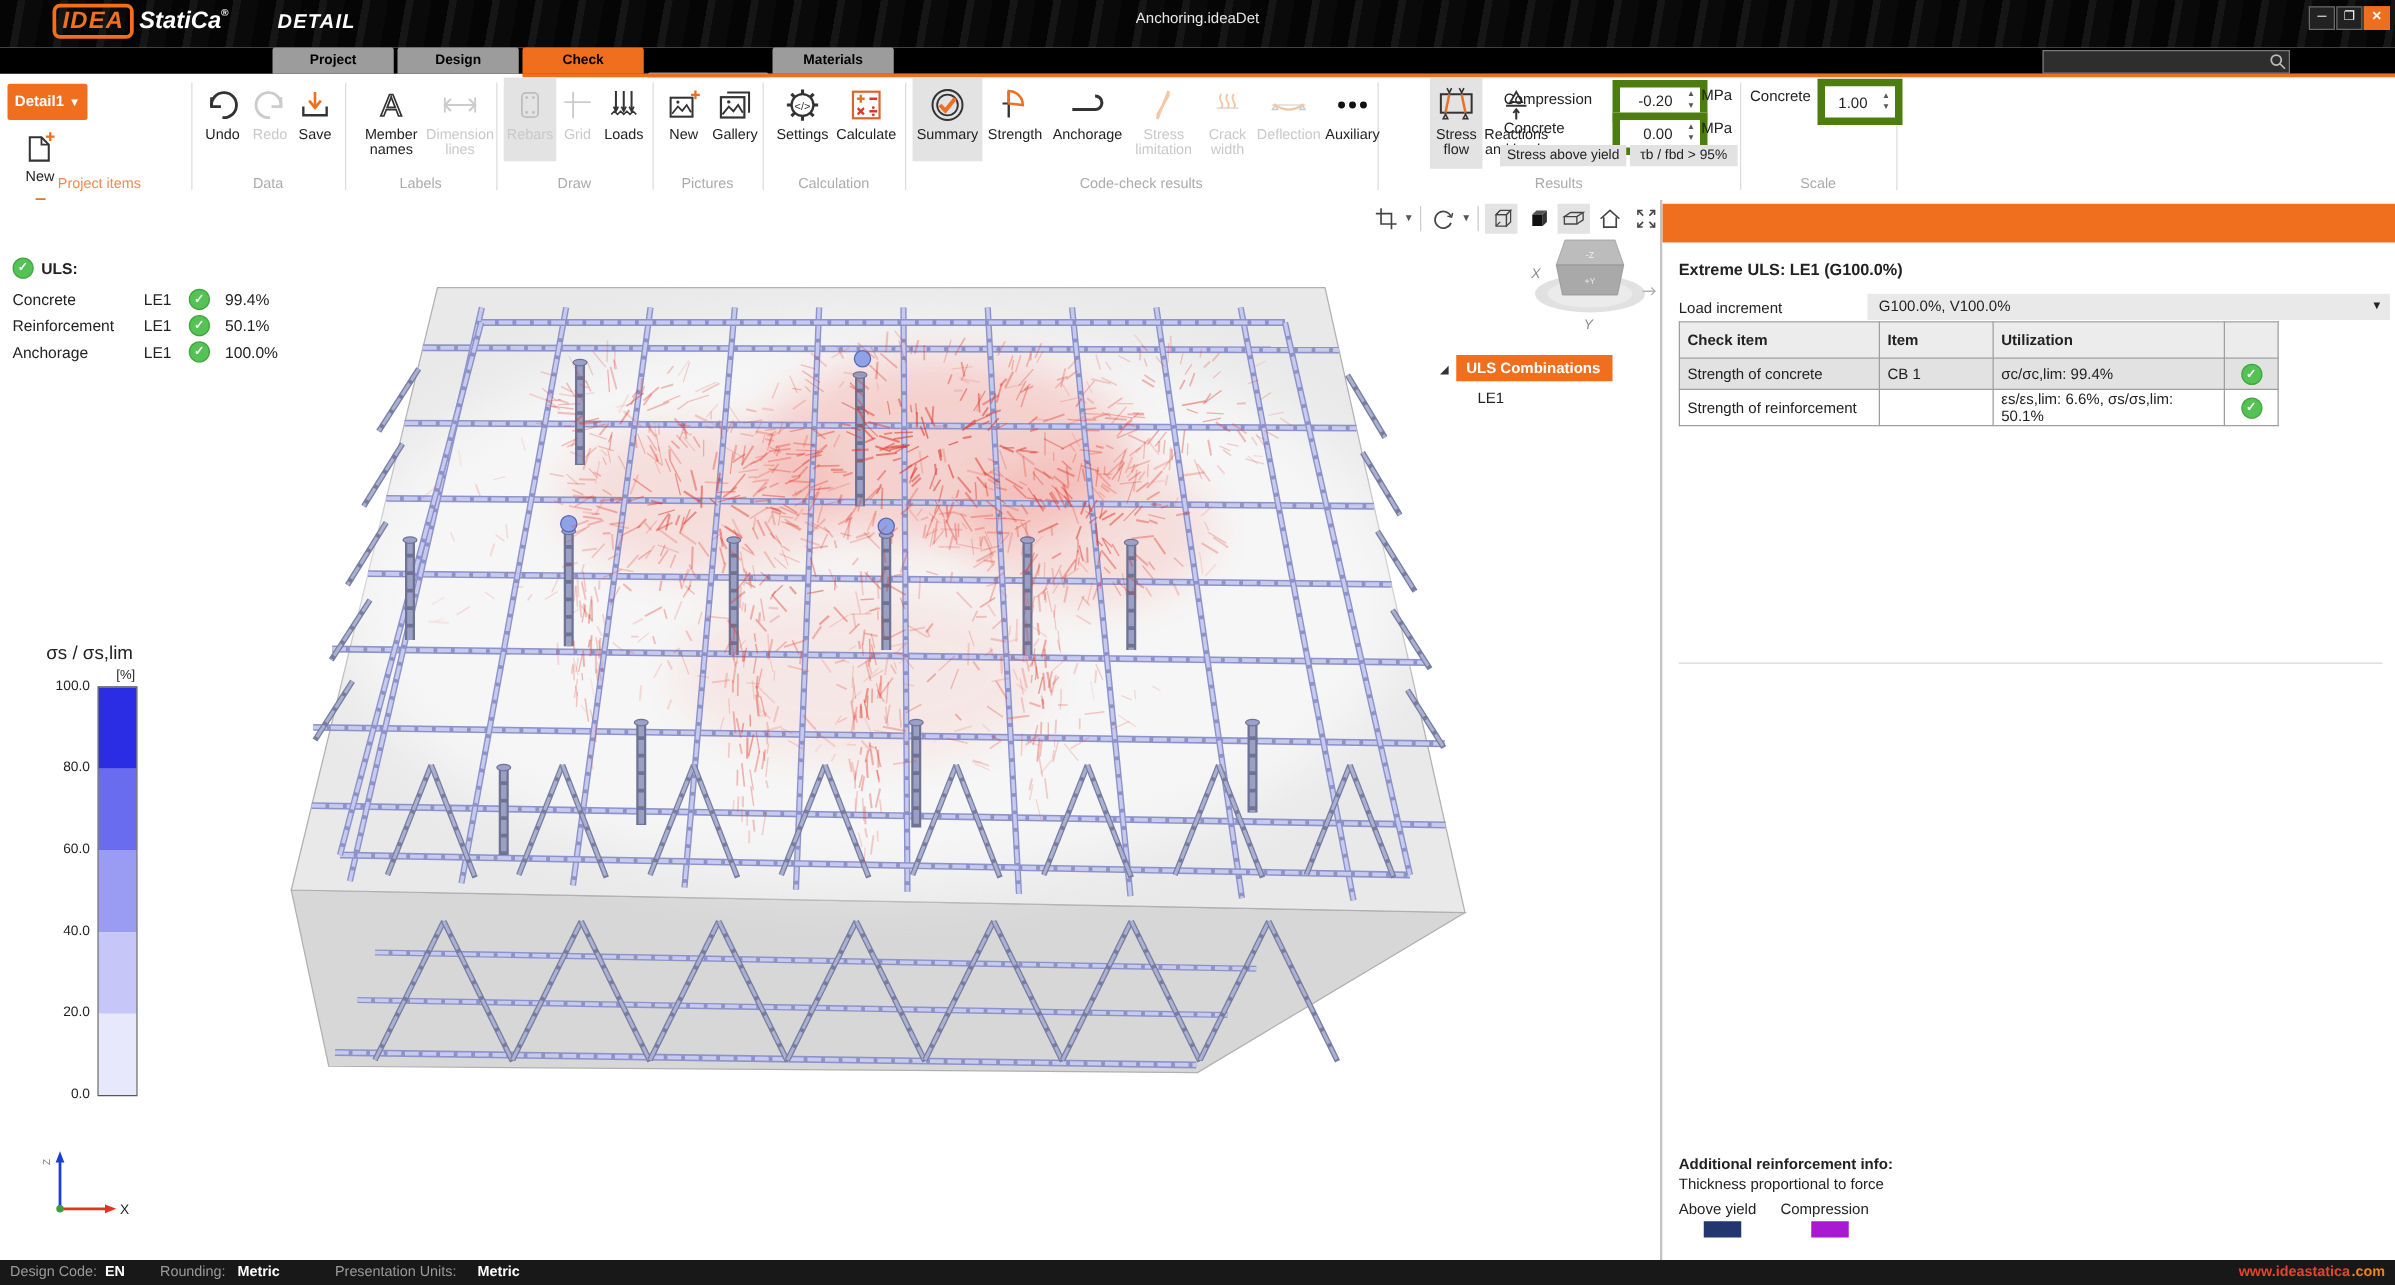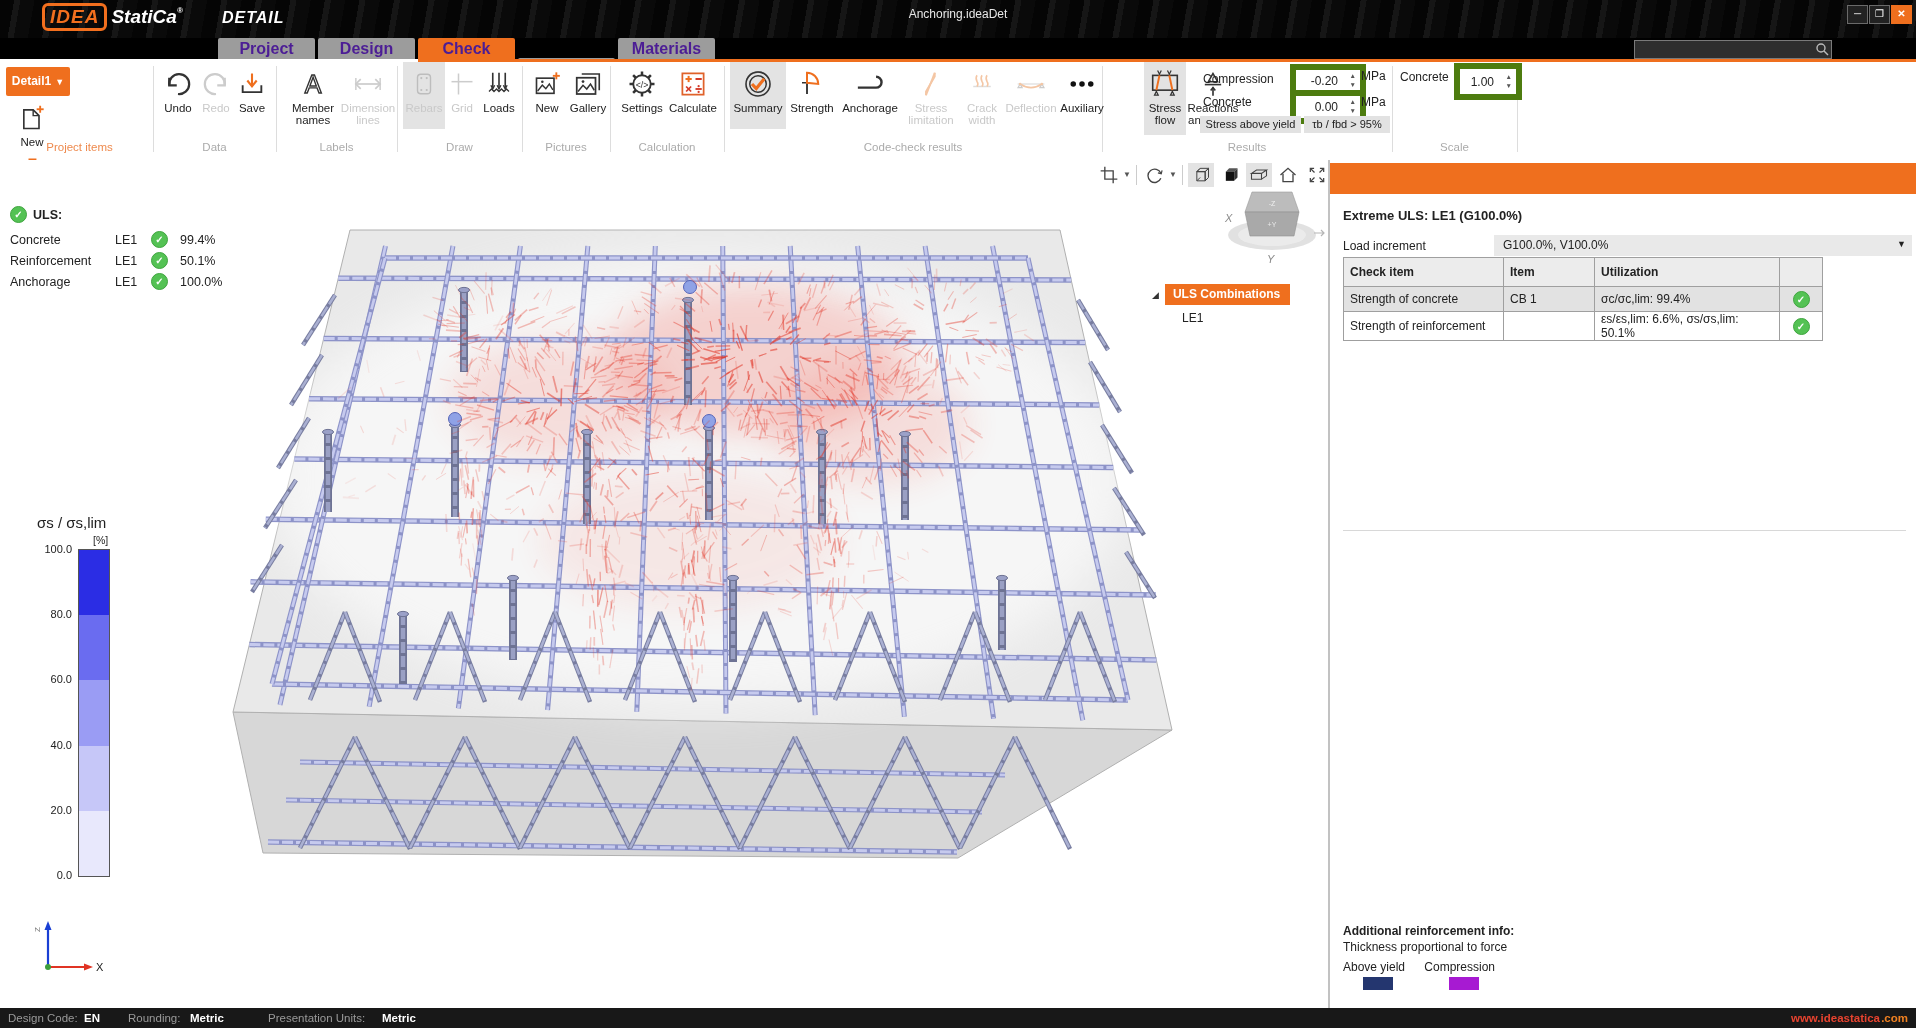--- a/index.html
+++ b/index.html
@@ -13,22 +13,22 @@
     font-size:10px;line-height:15px;text-align:center;cursor:pointer;}
   #btn-close{background:#ef6f1e;border-color:#ef6f1e;font-weight:bold;}
   
   #logo{left:42px;top:6px;color:#fff;font-style:italic;font-weight:bold;font-size:19px;white-space:nowrap;}
   #logo .idea{color:#f26f1e;border:3px solid #f26f1e;border-radius:6px;padding:0 5px 1px 5px;margin-right:4px;letter-spacing:1px;}
   #logo .reg{font-size:8px;vertical-align:top;}
   #product{left:222px;top:9px;color:#fff;font-style:italic;font-weight:bold;font-size:16px;letter-spacing:1px;}
   #tagline{left:42px;top:42px;color:#ddd;font-style:italic;font-size:10.5px;}
   
   #tabrow{left:0;top:38px;width:1916px;height:21px;background:#000;}
-  .tab{position:absolute;top:0;height:21px;width:97px;background:#9c9c9c;color:#4c1d95;font-weight:bold;
-    font-size:16px;text-align:center;line-height:21px;border-radius:2px 2px 0 0;cursor:pointer;}
+  .tab{position:absolute;top:0;height:21px;width:97px;background:#9c9c9c;color:#000000;font-weight:bold;
+    font-size:11px;text-align:center;line-height:21px;border-radius:2px 2px 0 0;cursor:pointer;}
   .tab.active{background:#ef6f1e;}
   #search{left:1634px;top:40px;width:196px;height:17px;background:#2e2e2e;border:1px solid #7a7a7a;}
   #search input{position:absolute;left:2px;top:0;width:172px;height:15px;background:transparent;border:none;outline:none;color:#ddd;font-size:11px;}
   #search svg{position:absolute;right:2px;top:1px;}
   #ribbonline{left:418px;top:59px;width:1498px;height:3px;background:#ef6f1e;}
   
   #ribbon{left:0;top:62px;width:1916px;height:98px;background:#fff;border-bottom:1px solid #cfcfcf;}
   .gsep{position:absolute;top:66px;height:86px;width:1px;background:#ddd;}
   .glabel{position:absolute;top:141px;font-size:11.5px;color:#ababab;text-align:center;}
   .glabel.orange{color:#ee8a4e;}

